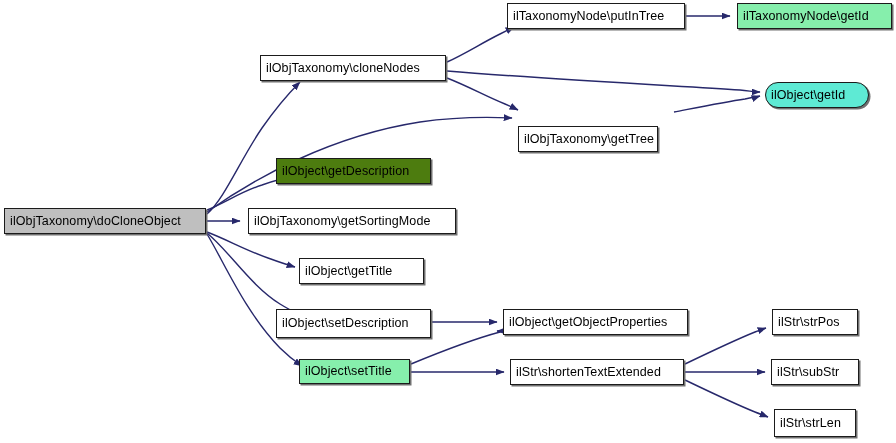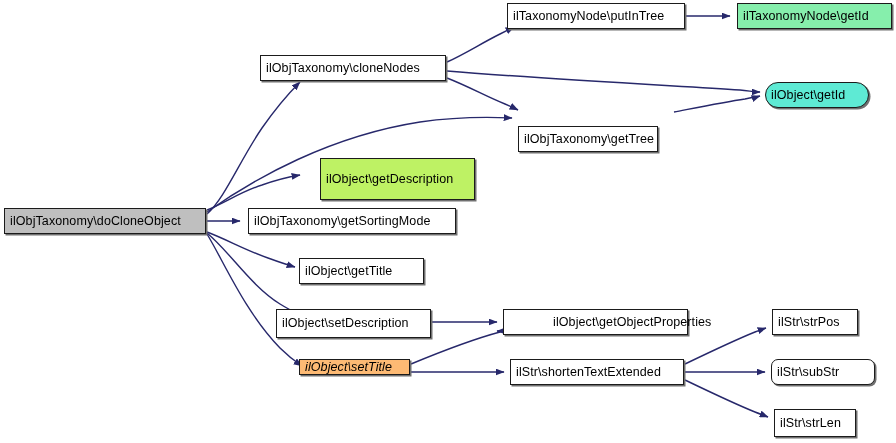--- a/index.html
+++ b/index.html
@@ -93,45 +93,45 @@
       </div>
       <div class="gnode" style="left: 737px; top: 3px; width: 155px; height: 26px; border-color: rgb(27, 27, 27); background: #86efac; box-shadow: rgb(112, 112, 112) 1.5px 1.5px 0px 0px;">
         <span class="nlabel">ilTaxonomyNode\getId</span>
       </div>
       <div class="gnode" style="left: 518px; top: 106px; width: 140px; height: 26px; border-color: rgb(27, 27, 27); background: rgb(255, 255, 255); box-shadow: rgb(112, 112, 112) 1.5px 1.5px 0px 0px; margin-top: 20px;">
         <span class="nlabel">ilObjTaxonomy\getTree</span>
       </div>
       <div class="gnode" style="left: 765px; top: 82px; width: 104px; height: 26px; border-color: rgb(27, 27, 27); background: #5eead4; box-shadow: rgb(112, 112, 112) 1.5px 1.5px 0px 0px; border-radius: 13px;">
         <span class="nlabel">ilObject\getId</span>
       </div>
-      <div class="gnode" style="left: 276px; top: 158px; width: 155px; height: 42px; border-color: rgb(27, 27, 27); background: #bef264; box-shadow: rgb(112, 112, 112) 1.5px 1.5px 0px 0px; margin-left: 44px;">
+      <div class="gnode" style="left: 276px; top: 158px; width: 155px; height: 26px; border-color: rgb(27, 27, 27); background: #4d7c0f; box-shadow: rgb(112, 112, 112) 1.5px 1.5px 0px 0px;">
         <span class="nlabel">ilObject\getDescription</span>
       </div>
       <div class="gnode" style="left: 248px; top: 208px; width: 208px; height: 26px; border-color: rgb(27, 27, 27); background: rgb(255, 255, 255); box-shadow: rgb(112, 112, 112) 1.5px 1.5px 0px 0px;">
         <span class="nlabel">ilObjTaxonomy\getSortingMode</span>
       </div>
       <div class="gnode" style="left: 299px; top: 258px; width: 125px; height: 26px; border-color: rgb(27, 27, 27); background: rgb(255, 255, 255); box-shadow: rgb(112, 112, 112) 1.5px 1.5px 0px 0px;">
         <span class="nlabel">ilObject\getTitle</span>
       </div>
       <div class="gnode" style="left: 276px; top: 309px; width: 155px; height: 29px; border-color: rgb(27, 27, 27); background: rgb(255, 255, 255); box-shadow: rgb(112, 112, 112) 1.5px 1.5px 0px 0px;">
         <span class="nlabel">ilObject\setDescription</span>
       </div>
-      <div class="gnode" style="left: 299px; top: 359px; width: 111px; height: 16px; border-color: rgb(27, 27, 27); background: #fdba74; box-shadow: rgb(112, 112, 112) 1.5px 1.5px 0px 0px; font-style: italic;">
+      <div class="gnode" style="left: 299px; top: 359px; width: 111px; height: 25px; border-color: rgb(27, 27, 27); background: #86efac; box-shadow: rgb(112, 112, 112) 1.5px 1.5px 0px 0px;">
         <span class="nlabel">ilObject\setTitle</span>
       </div>
-      <div class="gnode" style="left: 503px; top: 309px; width: 185px; height: 26px; border-color: rgb(27, 27, 27); background: rgb(255, 255, 255); box-shadow: rgb(112, 112, 112) 1.5px 1.5px 0px 0px; padding-left: 44px;">
+      <div class="gnode" style="left: 503px; top: 309px; width: 185px; height: 26px; border-color: rgb(27, 27, 27); background: rgb(255, 255, 255); box-shadow: rgb(112, 112, 112) 1.5px 1.5px 0px 0px;">
         <span class="nlabel">ilObject\getObjectProperties</span>
       </div>
       <div class="gnode" style="left: 510px; top: 359px; width: 174px; height: 26px; border-color: rgb(27, 27, 27); background: rgb(255, 255, 255); box-shadow: rgb(112, 112, 112) 1.5px 1.5px 0px 0px;">
         <span class="nlabel">ilStr\shortenTextExtended</span>
       </div>
       <div class="gnode" style="left: 772px; top: 309px; width: 86px; height: 26px; border-color: rgb(27, 27, 27); background: rgb(255, 255, 255); box-shadow: rgb(112, 112, 112) 1.5px 1.5px 0px 0px;">
         <span class="nlabel">ilStr\strPos</span>
       </div>
-      <div class="gnode" style="left: 771px; top: 359px; width: 104px; height: 26px; border-color: rgb(27, 27, 27); background: rgb(255, 255, 255); box-shadow: rgb(112, 112, 112) 1.5px 1.5px 0px 0px; border-radius: 7px;">
+      <div class="gnode" style="left: 771px; top: 359px; width: 88px; height: 26px; border-color: rgb(27, 27, 27); background: rgb(255, 255, 255); box-shadow: rgb(112, 112, 112) 1.5px 1.5px 0px 0px;">
         <span class="nlabel">ilStr\subStr</span>
       </div>
       <div class="gnode" style="left: 774px; top: 409px; width: 82px; height: 28px; border-color: rgb(27, 27, 27); background: rgb(255, 255, 255); box-shadow: rgb(112, 112, 112) 1.5px 1.5px 0px 0px;">
         <span class="nlabel">ilStr\strLen</span>
       </div>
     </div>
 
 </div>
 
 </body></html>

